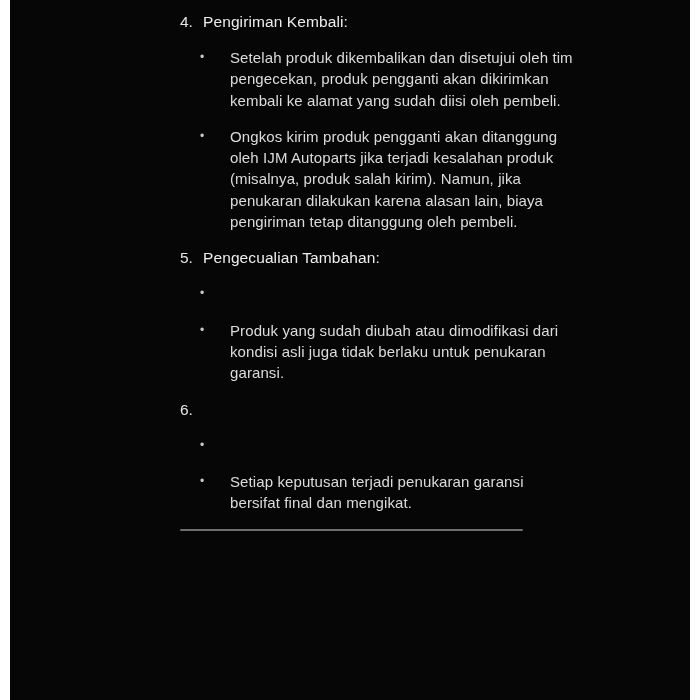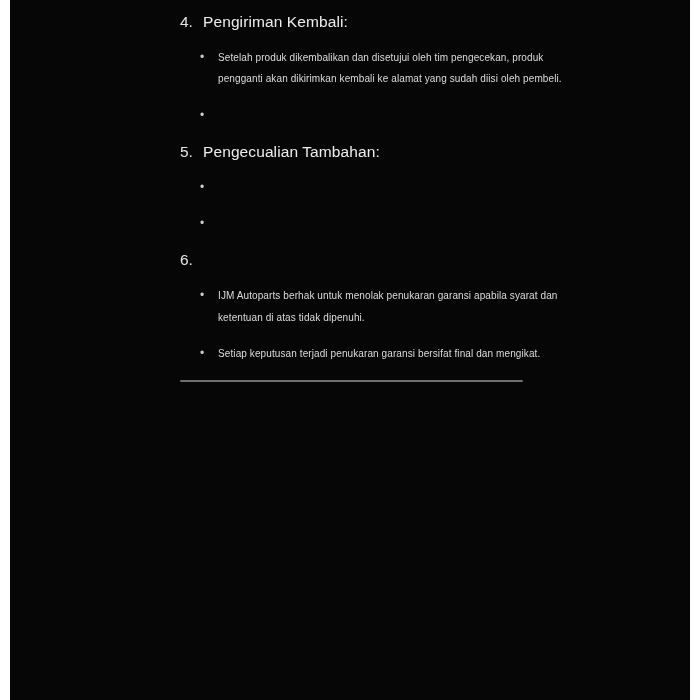--- a/index.html
+++ b/index.html
@@ -62,24 +62,25 @@
   }
   .bullet .dot {
     flex: none;
     width: 18px;
     color: #c9c9c9;
     font-size: 12px;
     line-height: 21.3px;
   }
   .bullet .text {
     width: 346px;
-    font-size: 10px;
+    font-size: 15px;
     line-height: 21.3px;
     color: #dcdcdc;
     letter-spacing: 0.1px;
+    margin-left: 12px;
   }
   .divider {
     margin-top: 16px;
     width: 343px;
     height: 2px;
     background: #6f6f6f;
     border-radius: 1px;
   }
 </style>
 </head>
@@ -96,47 +97,48 @@
           <span class="num">4.</span>
           <span class="title">Pengiriman Kembali:</span>
         </div>
         <div class="bullets">
           <div class="bullet">
             <span class="dot">•</span>
             <span class="text">Setelah produk dikembalikan dan disetujui oleh tim pengecekan, produk pengganti akan dikirimkan kembali ke alamat yang sudah diisi oleh pembeli.</span>
           </div>
           <div class="bullet">
             <span class="dot">•</span>
+            <span class="text">Ongkos kirim produk pengganti akan ditanggung oleh IJM Autoparts jika terjadi kesalahan produk (misalnya, produk salah kirim). Namun, jika penukaran dilakukan karena alasan lain, biaya pengiriman tetap ditanggung oleh pembeli.</span>
           </div>
         </div>
       </div>
 
       <div class="section">
         <div class="heading">
           <span class="num">5.</span>
           <span class="title">Pengecualian Tambahan:</span>
         </div>
         <div class="bullets">
           <div class="bullet">
             <span class="dot">•</span>
           </div>
           <div class="bullet">
             <span class="dot">•</span>
+            <span class="text">Produk yang sudah diubah atau dimodifikasi dari kondisi asli juga tidak berlaku untuk penukaran garansi.</span>
           </div>
         </div>
       </div>
 
       <div class="section">
         <div class="heading">
           <span class="num">6.</span>
         </div>
         <div class="bullets">
           <div class="bullet">
             <span class="dot">•</span>
-            <span class="text">IJM Autoparts berhak untuk menolak penukaran garansi apabila syarat dan ketentuan di atas tidak dipenuhi.</span>
           </div>
           <div class="bullet">
             <span class="dot">•</span>
             <span class="text">Setiap keputusan terjadi penukaran garansi bersifat final dan mengikat.</span>
           </div>
         </div>
       </div>
 
       <div class="divider"></div>
 

